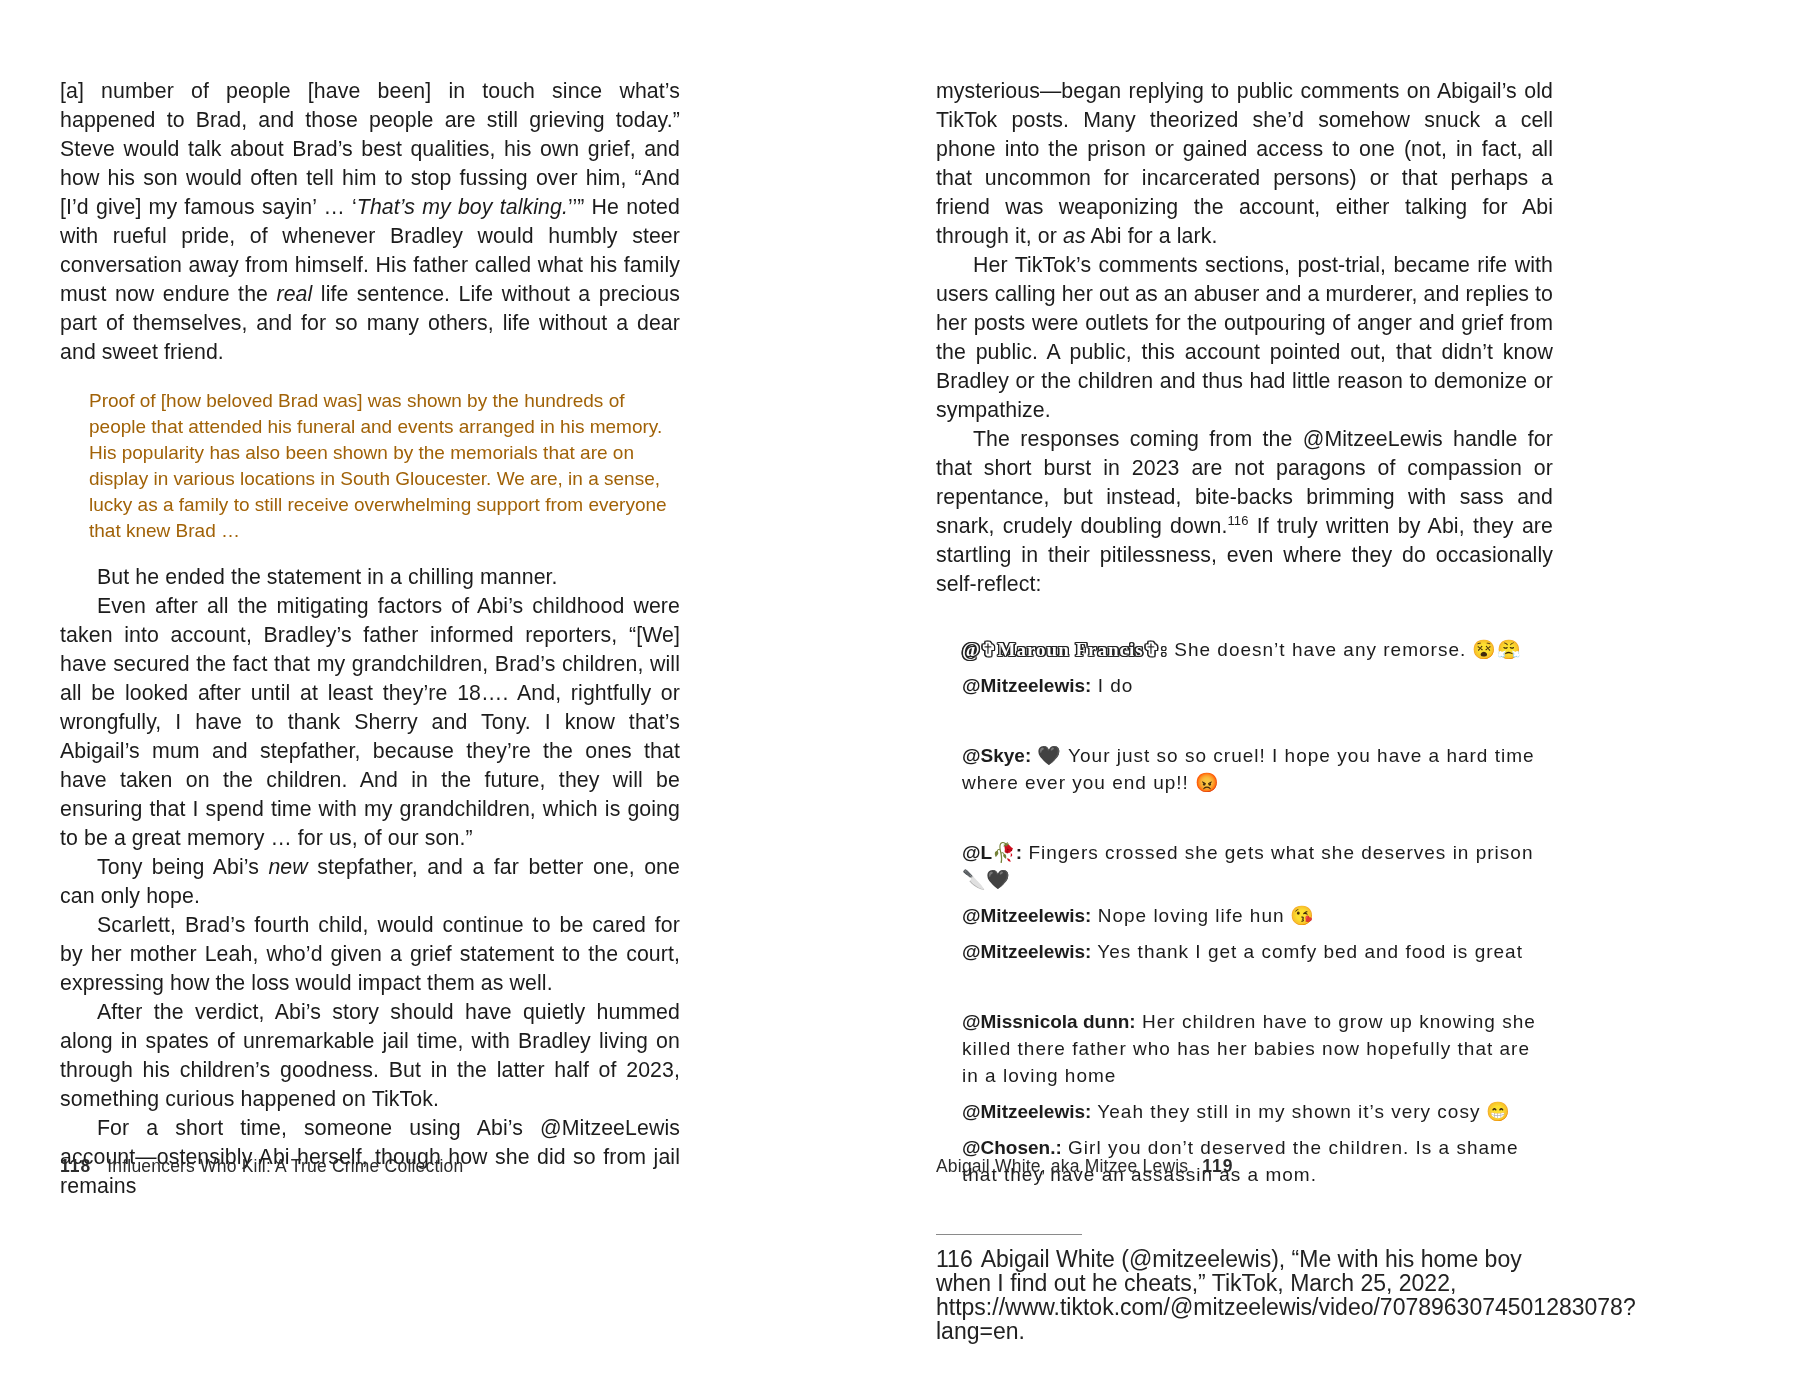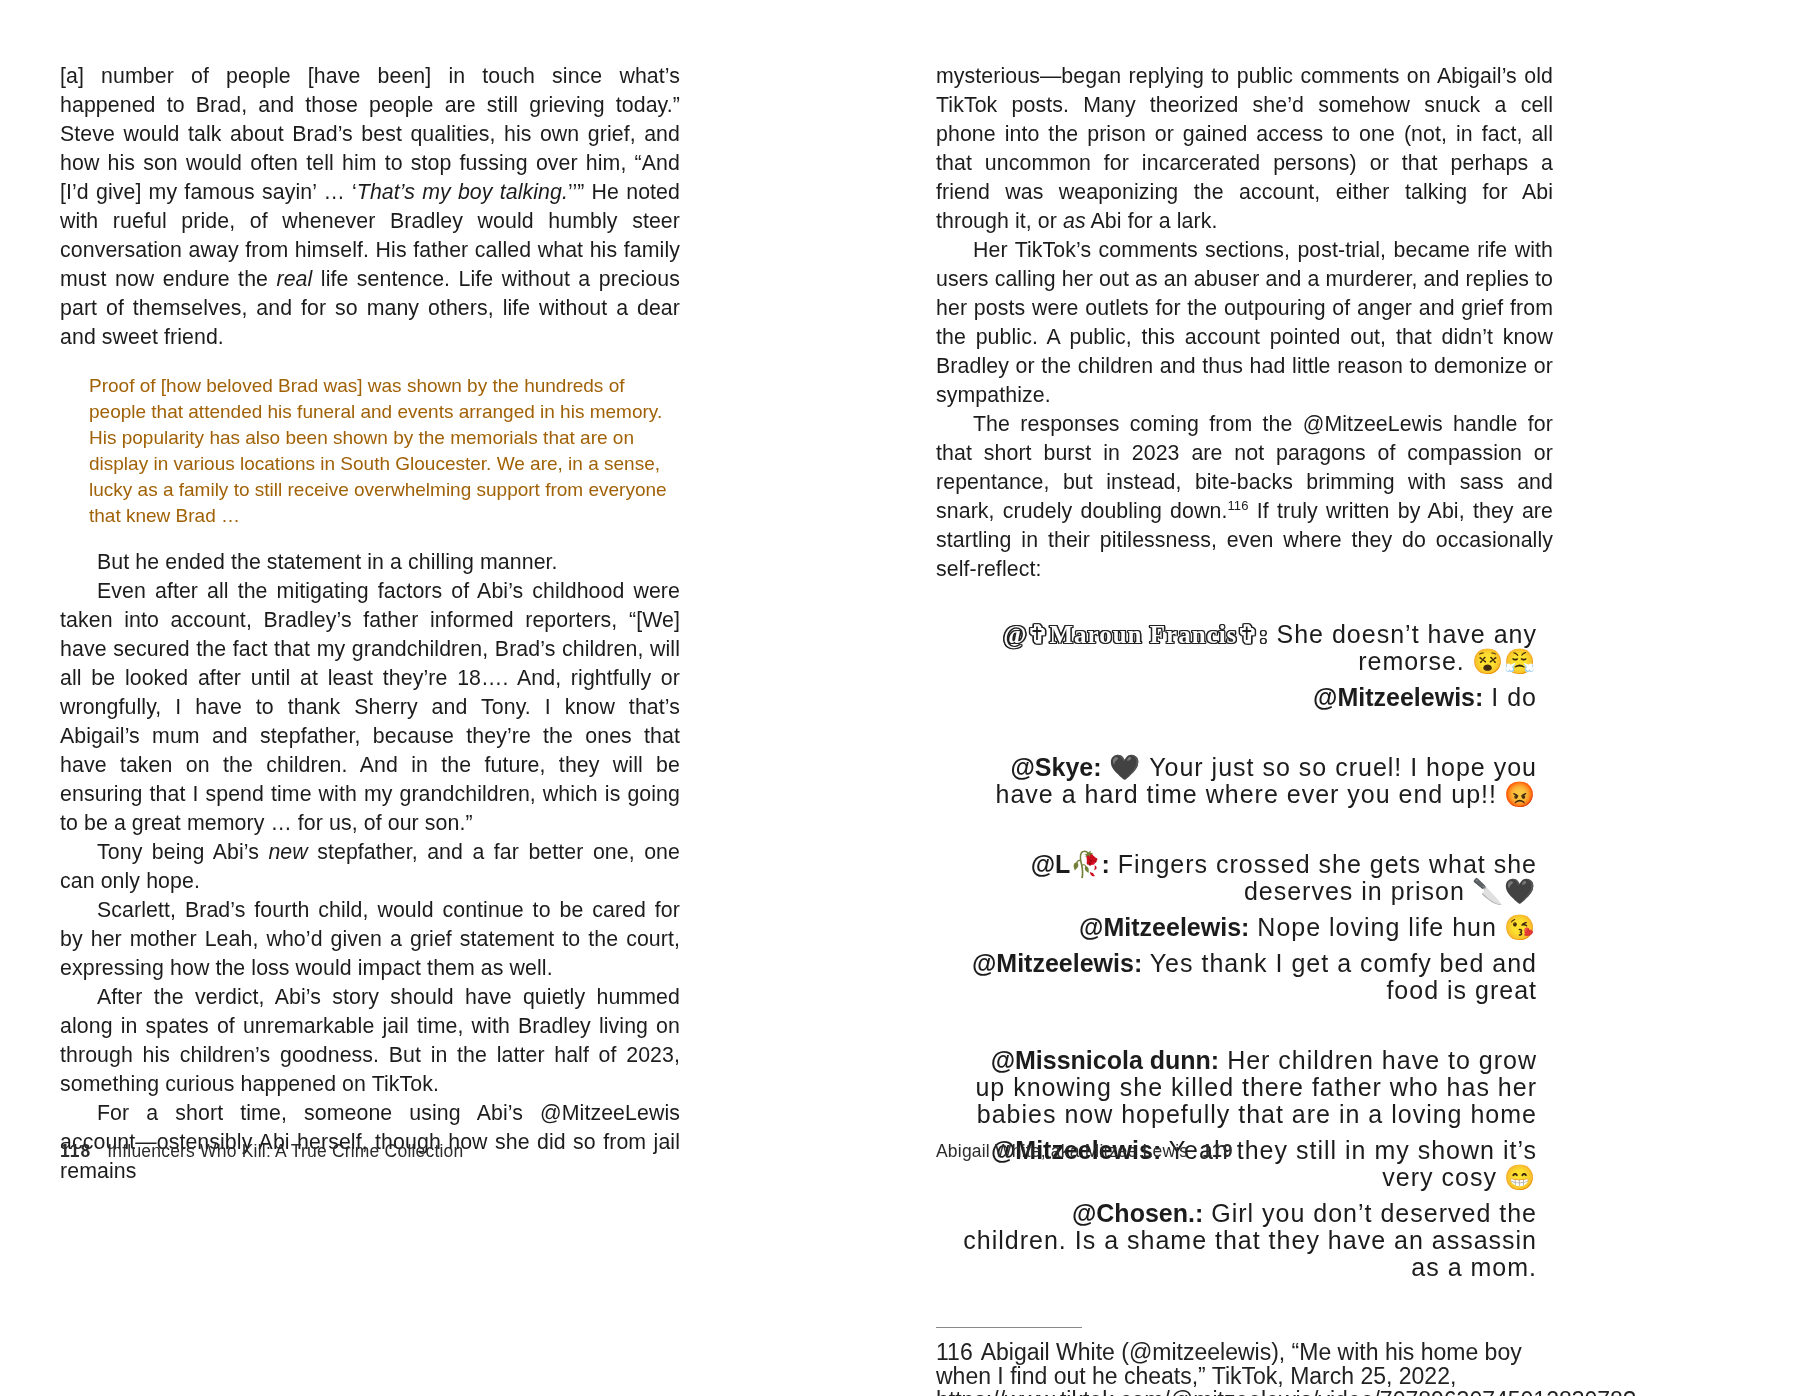--- a/index.html
+++ b/index.html
@@ -1,37 +1,37 @@
 <!DOCTYPE html>
 <html><head>
 <meta charset="utf-8">
 <style>
   html,body{margin:0;padding:0;}
   body{
     width:1808px;height:1396px;overflow:hidden;background:#ffffff;
     font-family:"Liberation Sans", sans-serif;color:#1c1c1c;
     position:relative;
   }
-  .page{position:absolute;top:0;height:1044px;}
+  .page{position:absolute;top:15px;height:1044px;}
   .page-left{left:60px;width:620px;}
   .page-right{left:892px;width:617px;margin-left:44px;}
   .content{padding-top:62px;}
   .body-text p{
     margin:0;font-size:21.3px;line-height:29px;text-align:justify;
     letter-spacing:0.1px;
   }
   .body-text p.indent{text-indent:37px;}
   em{font-style:italic;}
   sup{font-size:13px;line-height:0;}
   .blockquote{
     margin:21px 0 19px 29px;font-size:19px;line-height:26px;
     text-align:left;color:#a16207;
   }
   .comments{margin:37px 0 0 26px;width:575px;}
-  .comment{font-size:25px;line-height:27px;margin:0 0 9px 0;text-align:right;}
+  .comment{font-size:19px;line-height:27px;margin:0 0 9px 0;text-align:left;}
   .comment.gap{margin-top:43px;}
   .comment .handle{font-weight:bold;}
   .handle-outline{
     font-family:"Liberation Serif", serif;font-weight:bold;
     color:#ffffff;
     text-shadow:-1.2px -1.2px 0 #222,1.2px -1.2px 0 #222,-1.2px 1.2px 0 #222,1.2px 1.2px 0 #222,0 -1.4px 0 #222,0 1.4px 0 #222,-1.4px 0 0 #222,1.4px 0 0 #222;
     letter-spacing:1px;
   }
   .footnote{margin-top:46px;}
   .footnote-rule{width:146px;border:none;border-top:1.5px solid #8a8a8a;margin:0 0 12px 0;}

